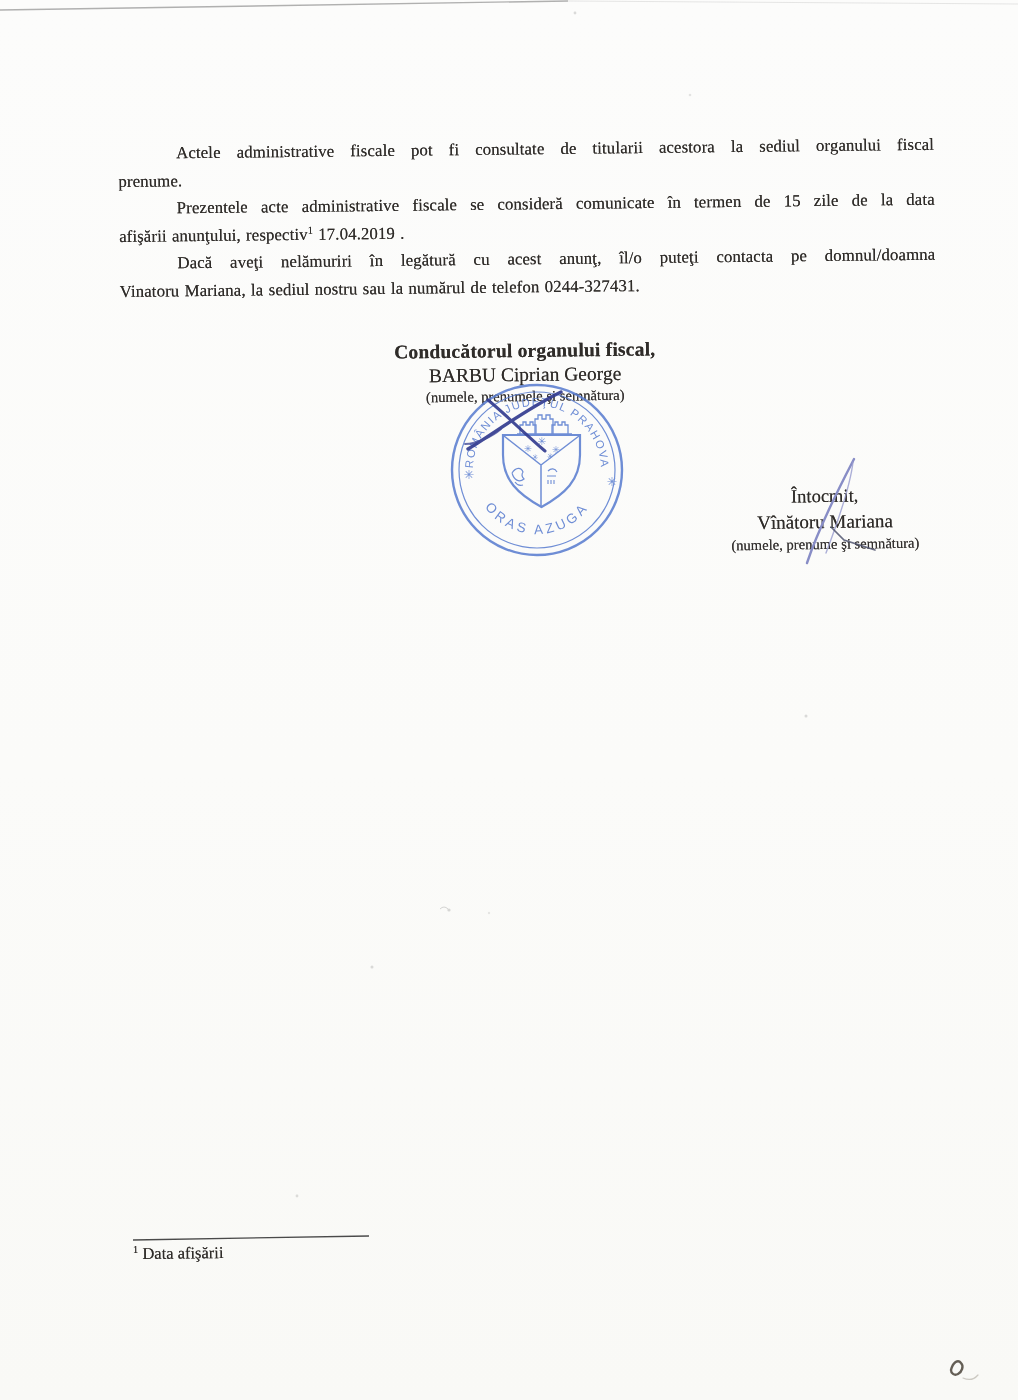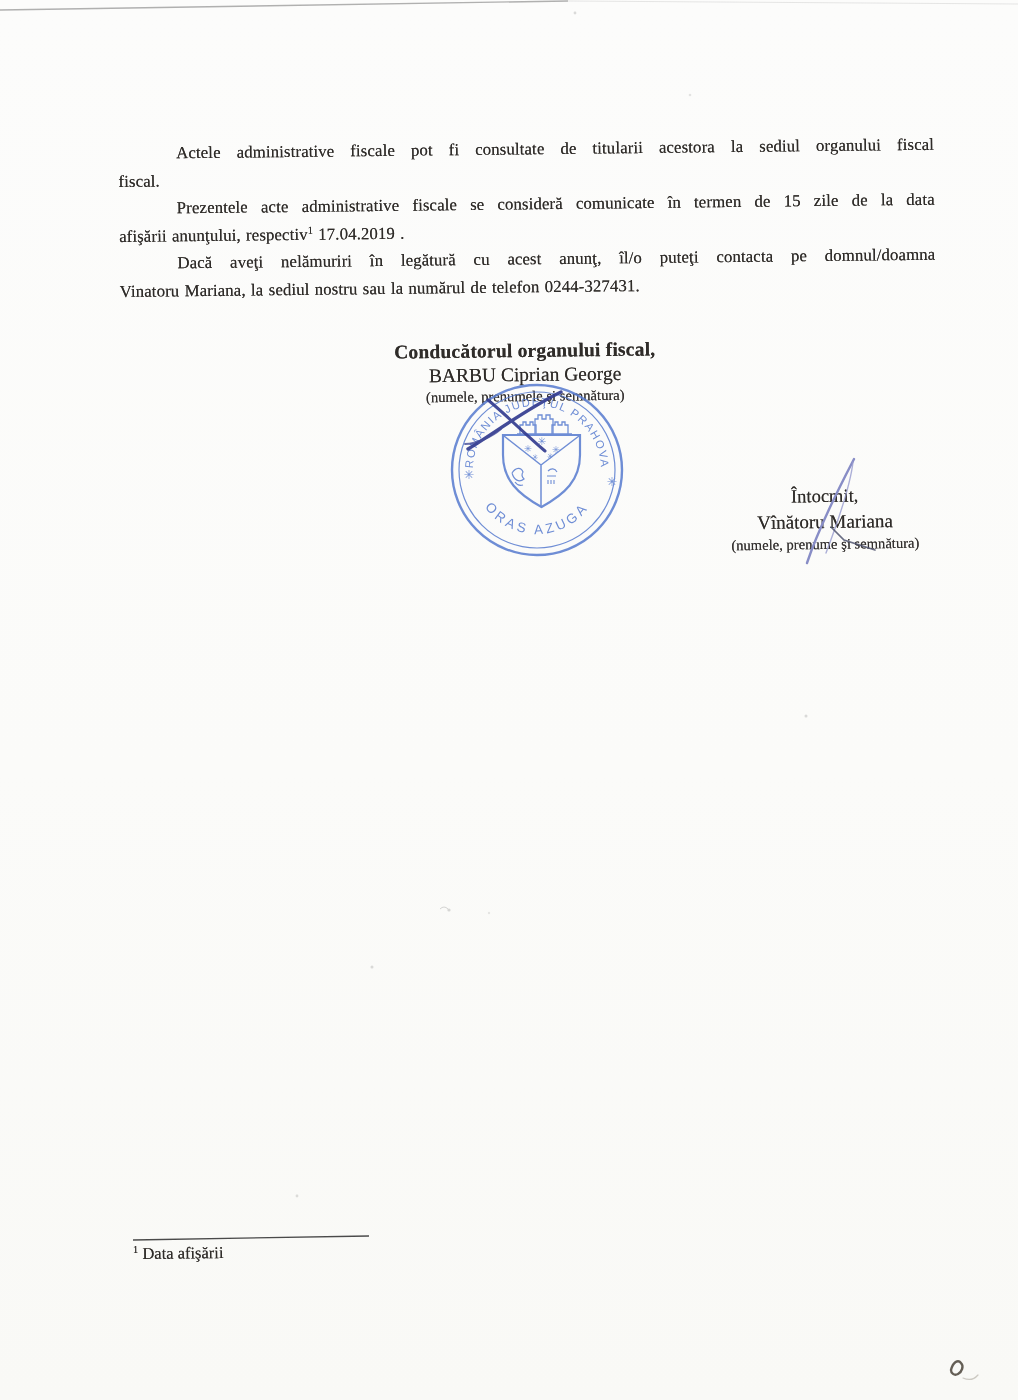--- a/index.html
+++ b/index.html
@@ -53,21 +53,21 @@
     text-align:center;
   }
   .footnote .fn-label { margin-left:4px; }
 </style>
 </head>
 <body>
 
 <div class="paragraphs">
     <div class="para">
       <div class="line jline indent"><span>Actele administrative fiscale pot fi consultate de titularii acestora la sediul organului fiscal</span></div>
-      <div class="line"><span>fiscal.</span></div>
+      <div class="line"><span>prenume.</span></div>
     </div>
     <div class="para">
       <div class="line jline indent"><span>Prezentele acte administrative fiscale se consideră comunicate în termen de 15 zile de la data</span></div>
       <div class="line"><span>afişării anunţului, respectiv</span><sup>1</sup><span> 17.04.2019 .</span></div>
     </div>
     <div class="para">
       <div class="line jline indent"><span>Dacă aveţi nelămuriri în legătură cu acest anunţ, îl/o puteţi contacta pe domnul/doamna</span></div>
       <div class="line"><span>Vinatoru Mariana, la sediul nostru sau la numărul de telefon 0244-327431.</span></div>
     </div>
   </div>

